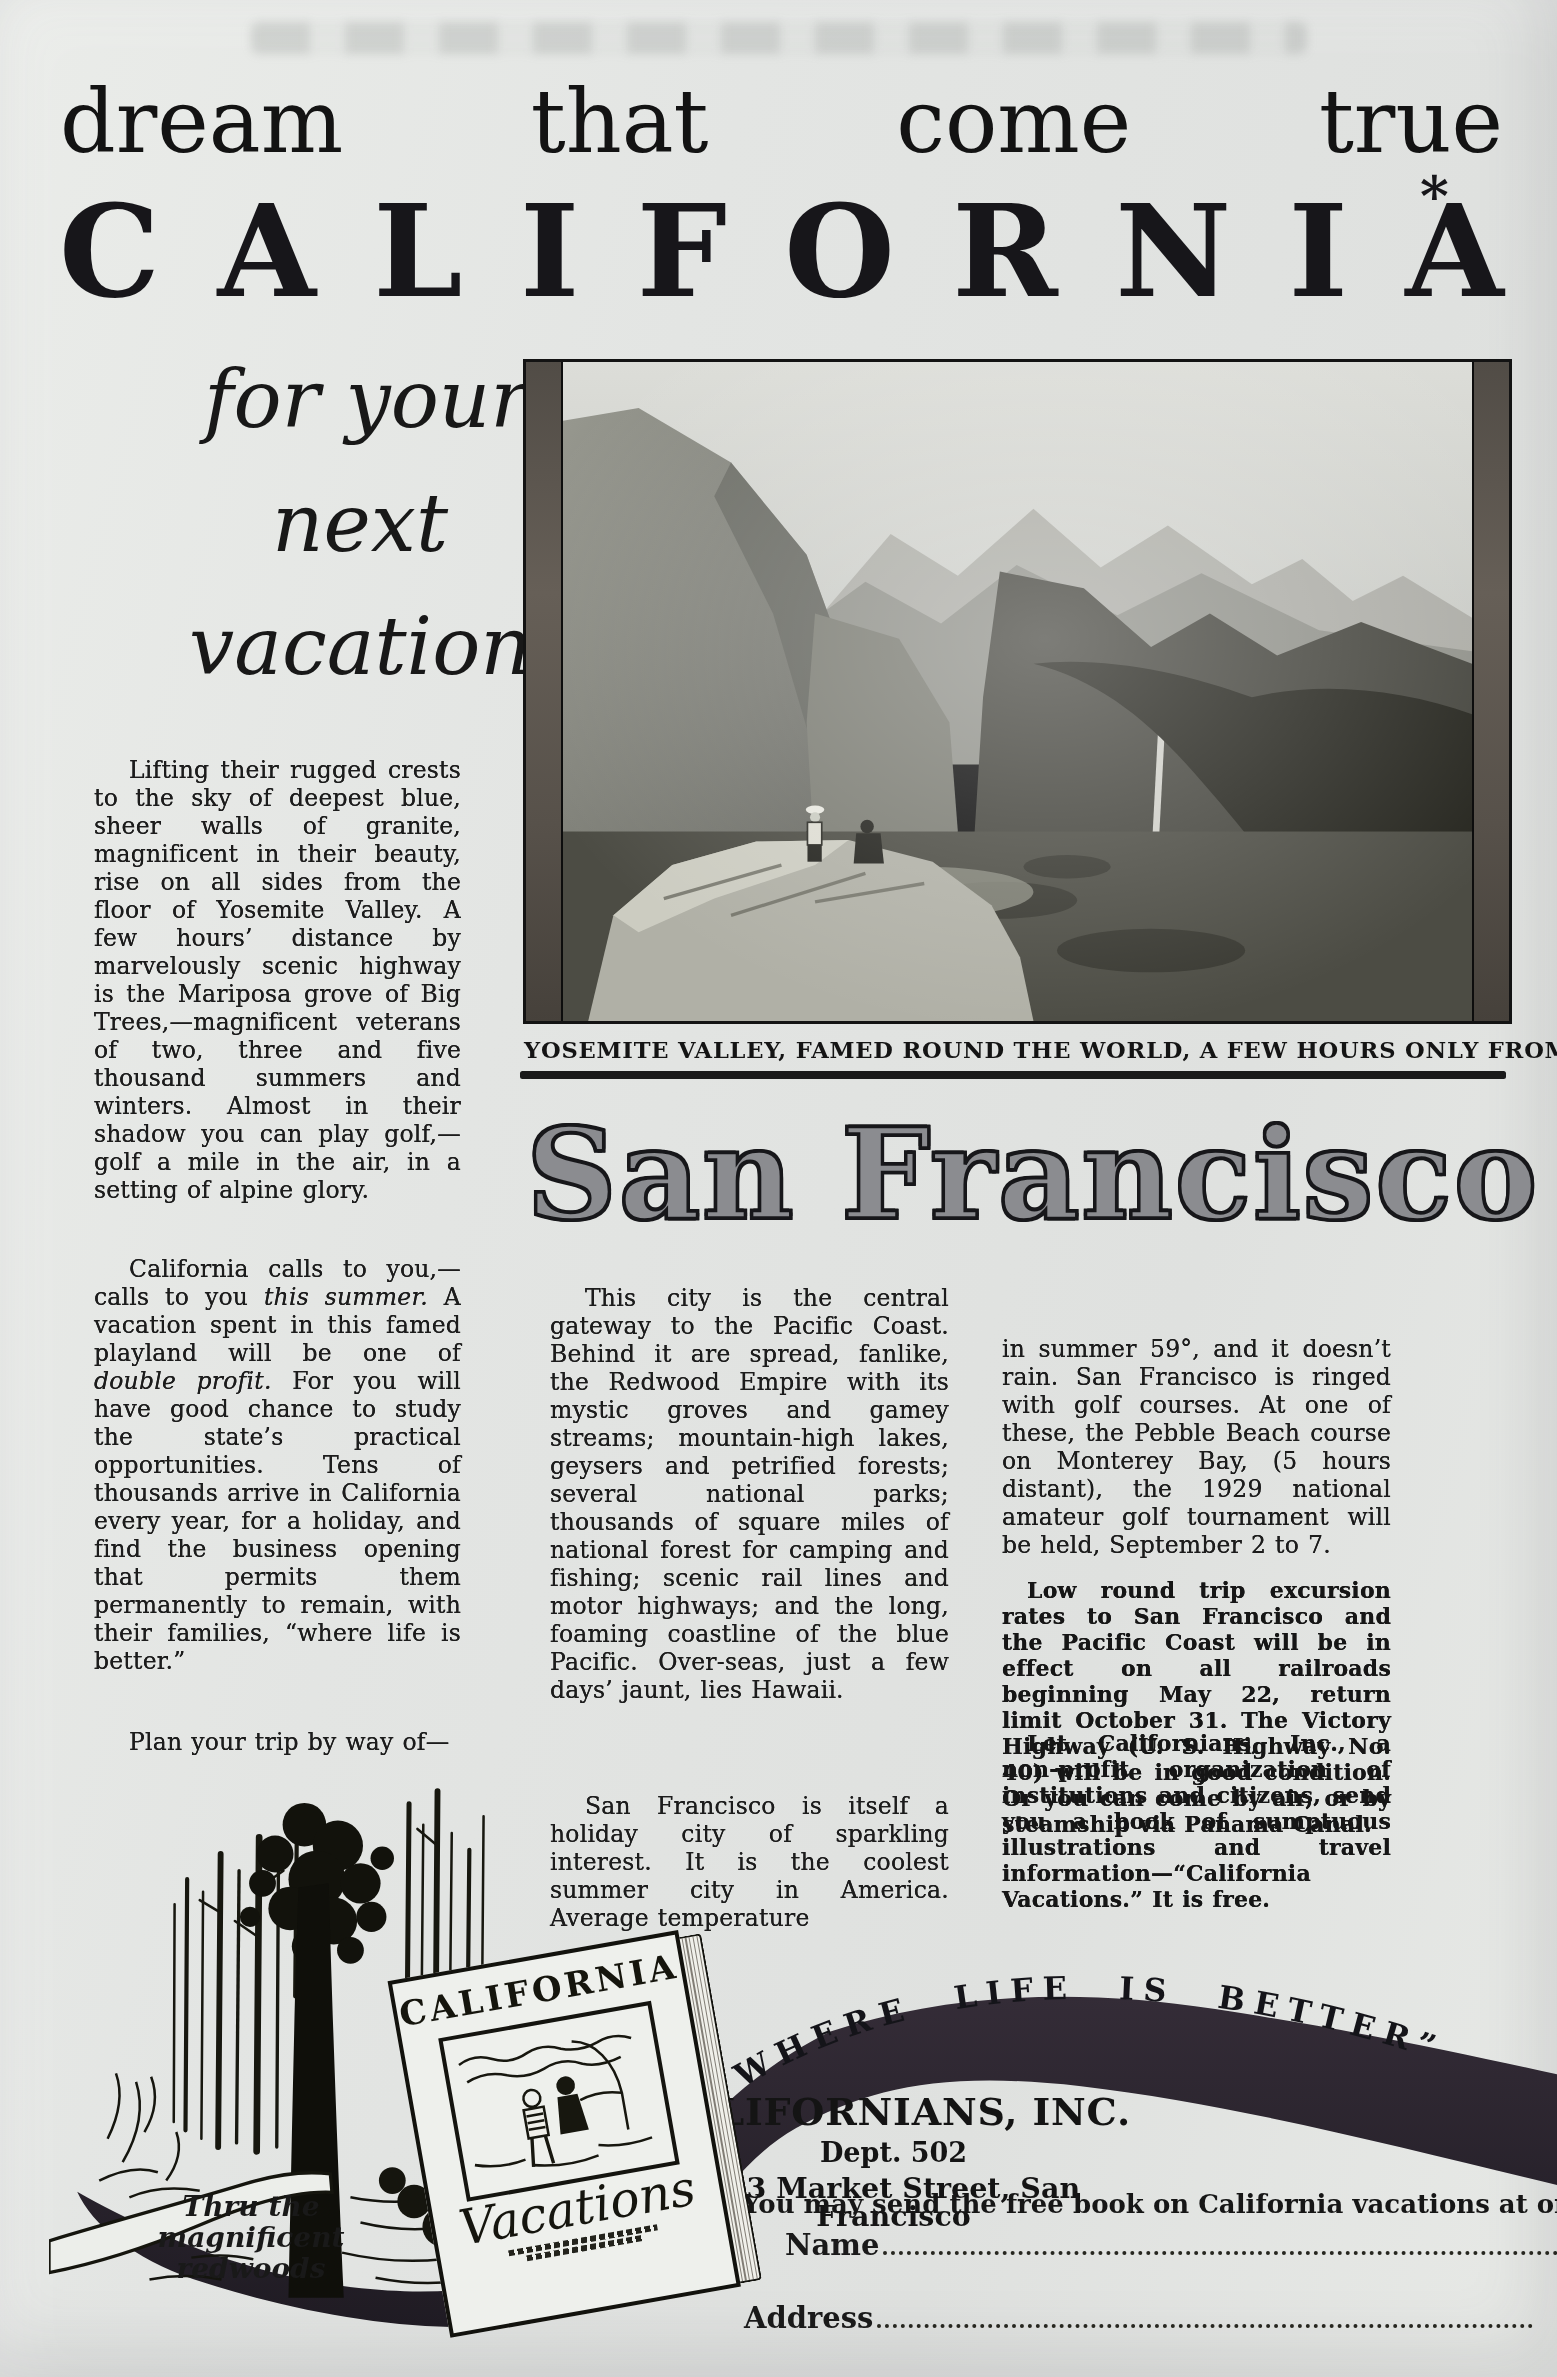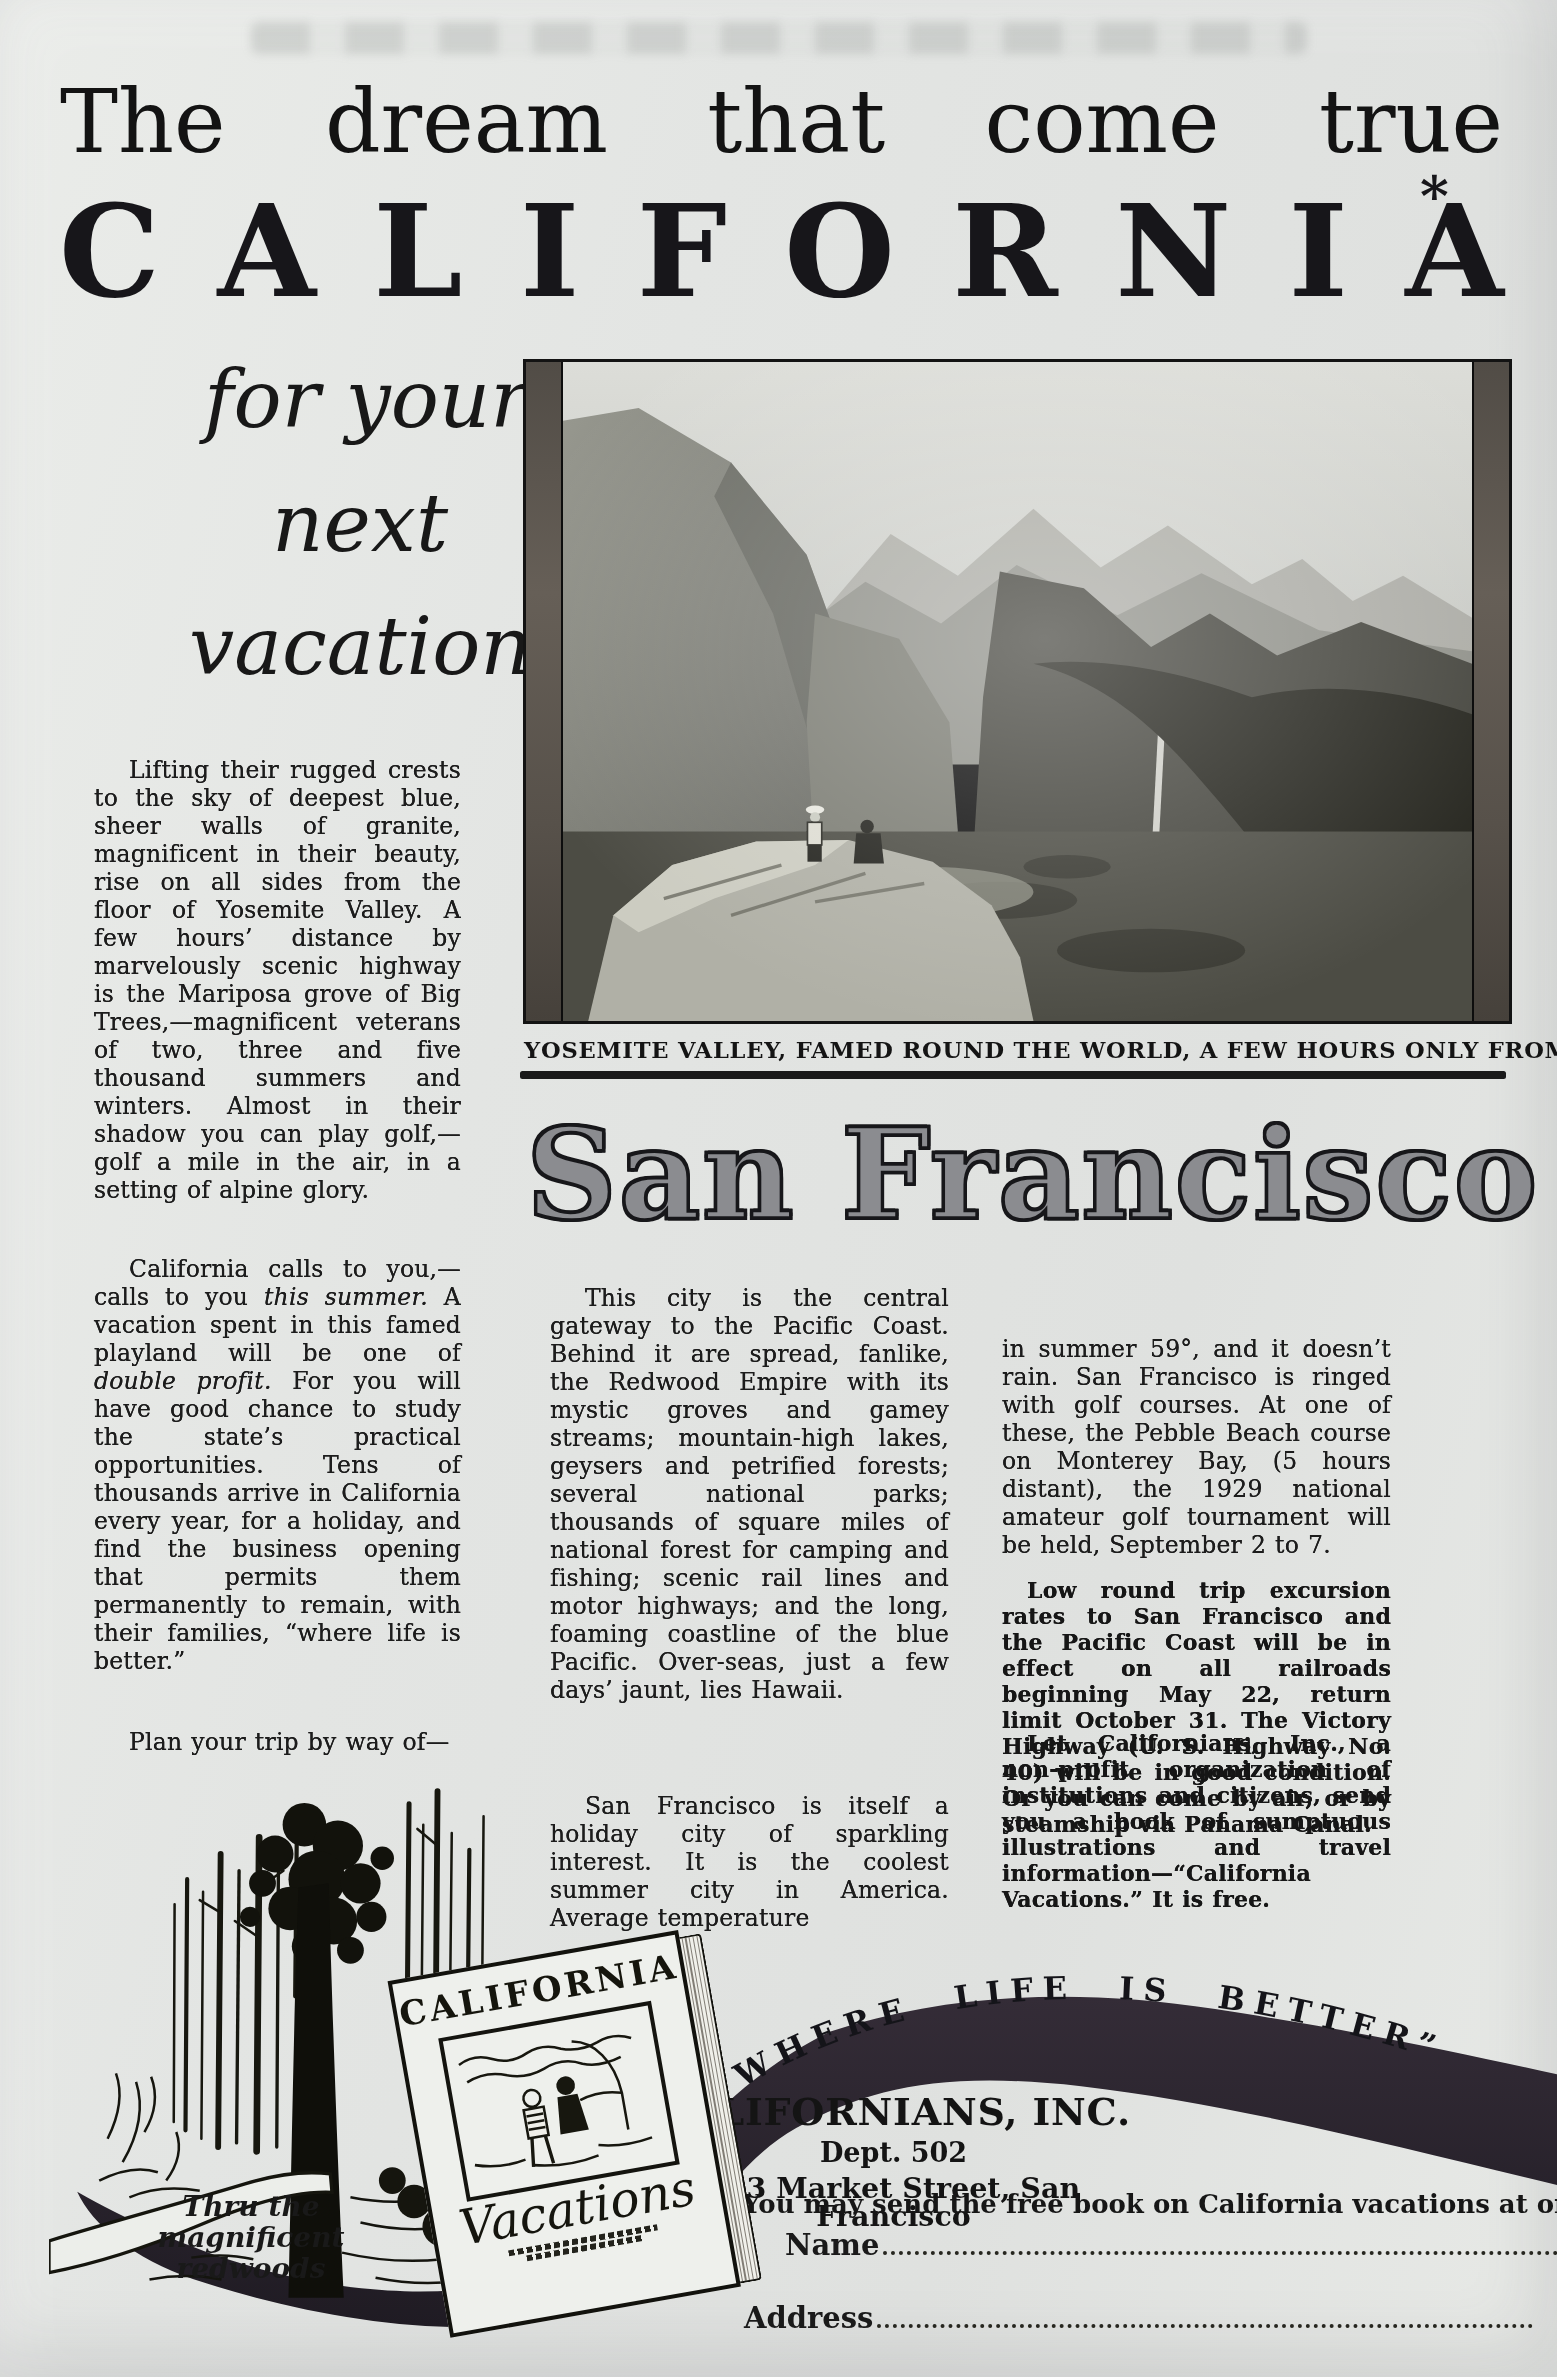--- a/index.html
+++ b/index.html
@@ -88,21 +88,20 @@
   .fineprint .bar.short{width:78%;margin-left:11%;}
 </style>
 </head>
 <body>
 
 <div class="page">
 
   <div class="abs bleed"></div>
 
   <div class="abs headline-row">
-    <span>The</span>
     <span>dream</span>
     <span>that</span>
     <span>come</span>
     <span>true</span>
   </div>
 
   <div class="abs brand-row">
     <span>C</span>
     <span>A</span>
     <span>L</span>

